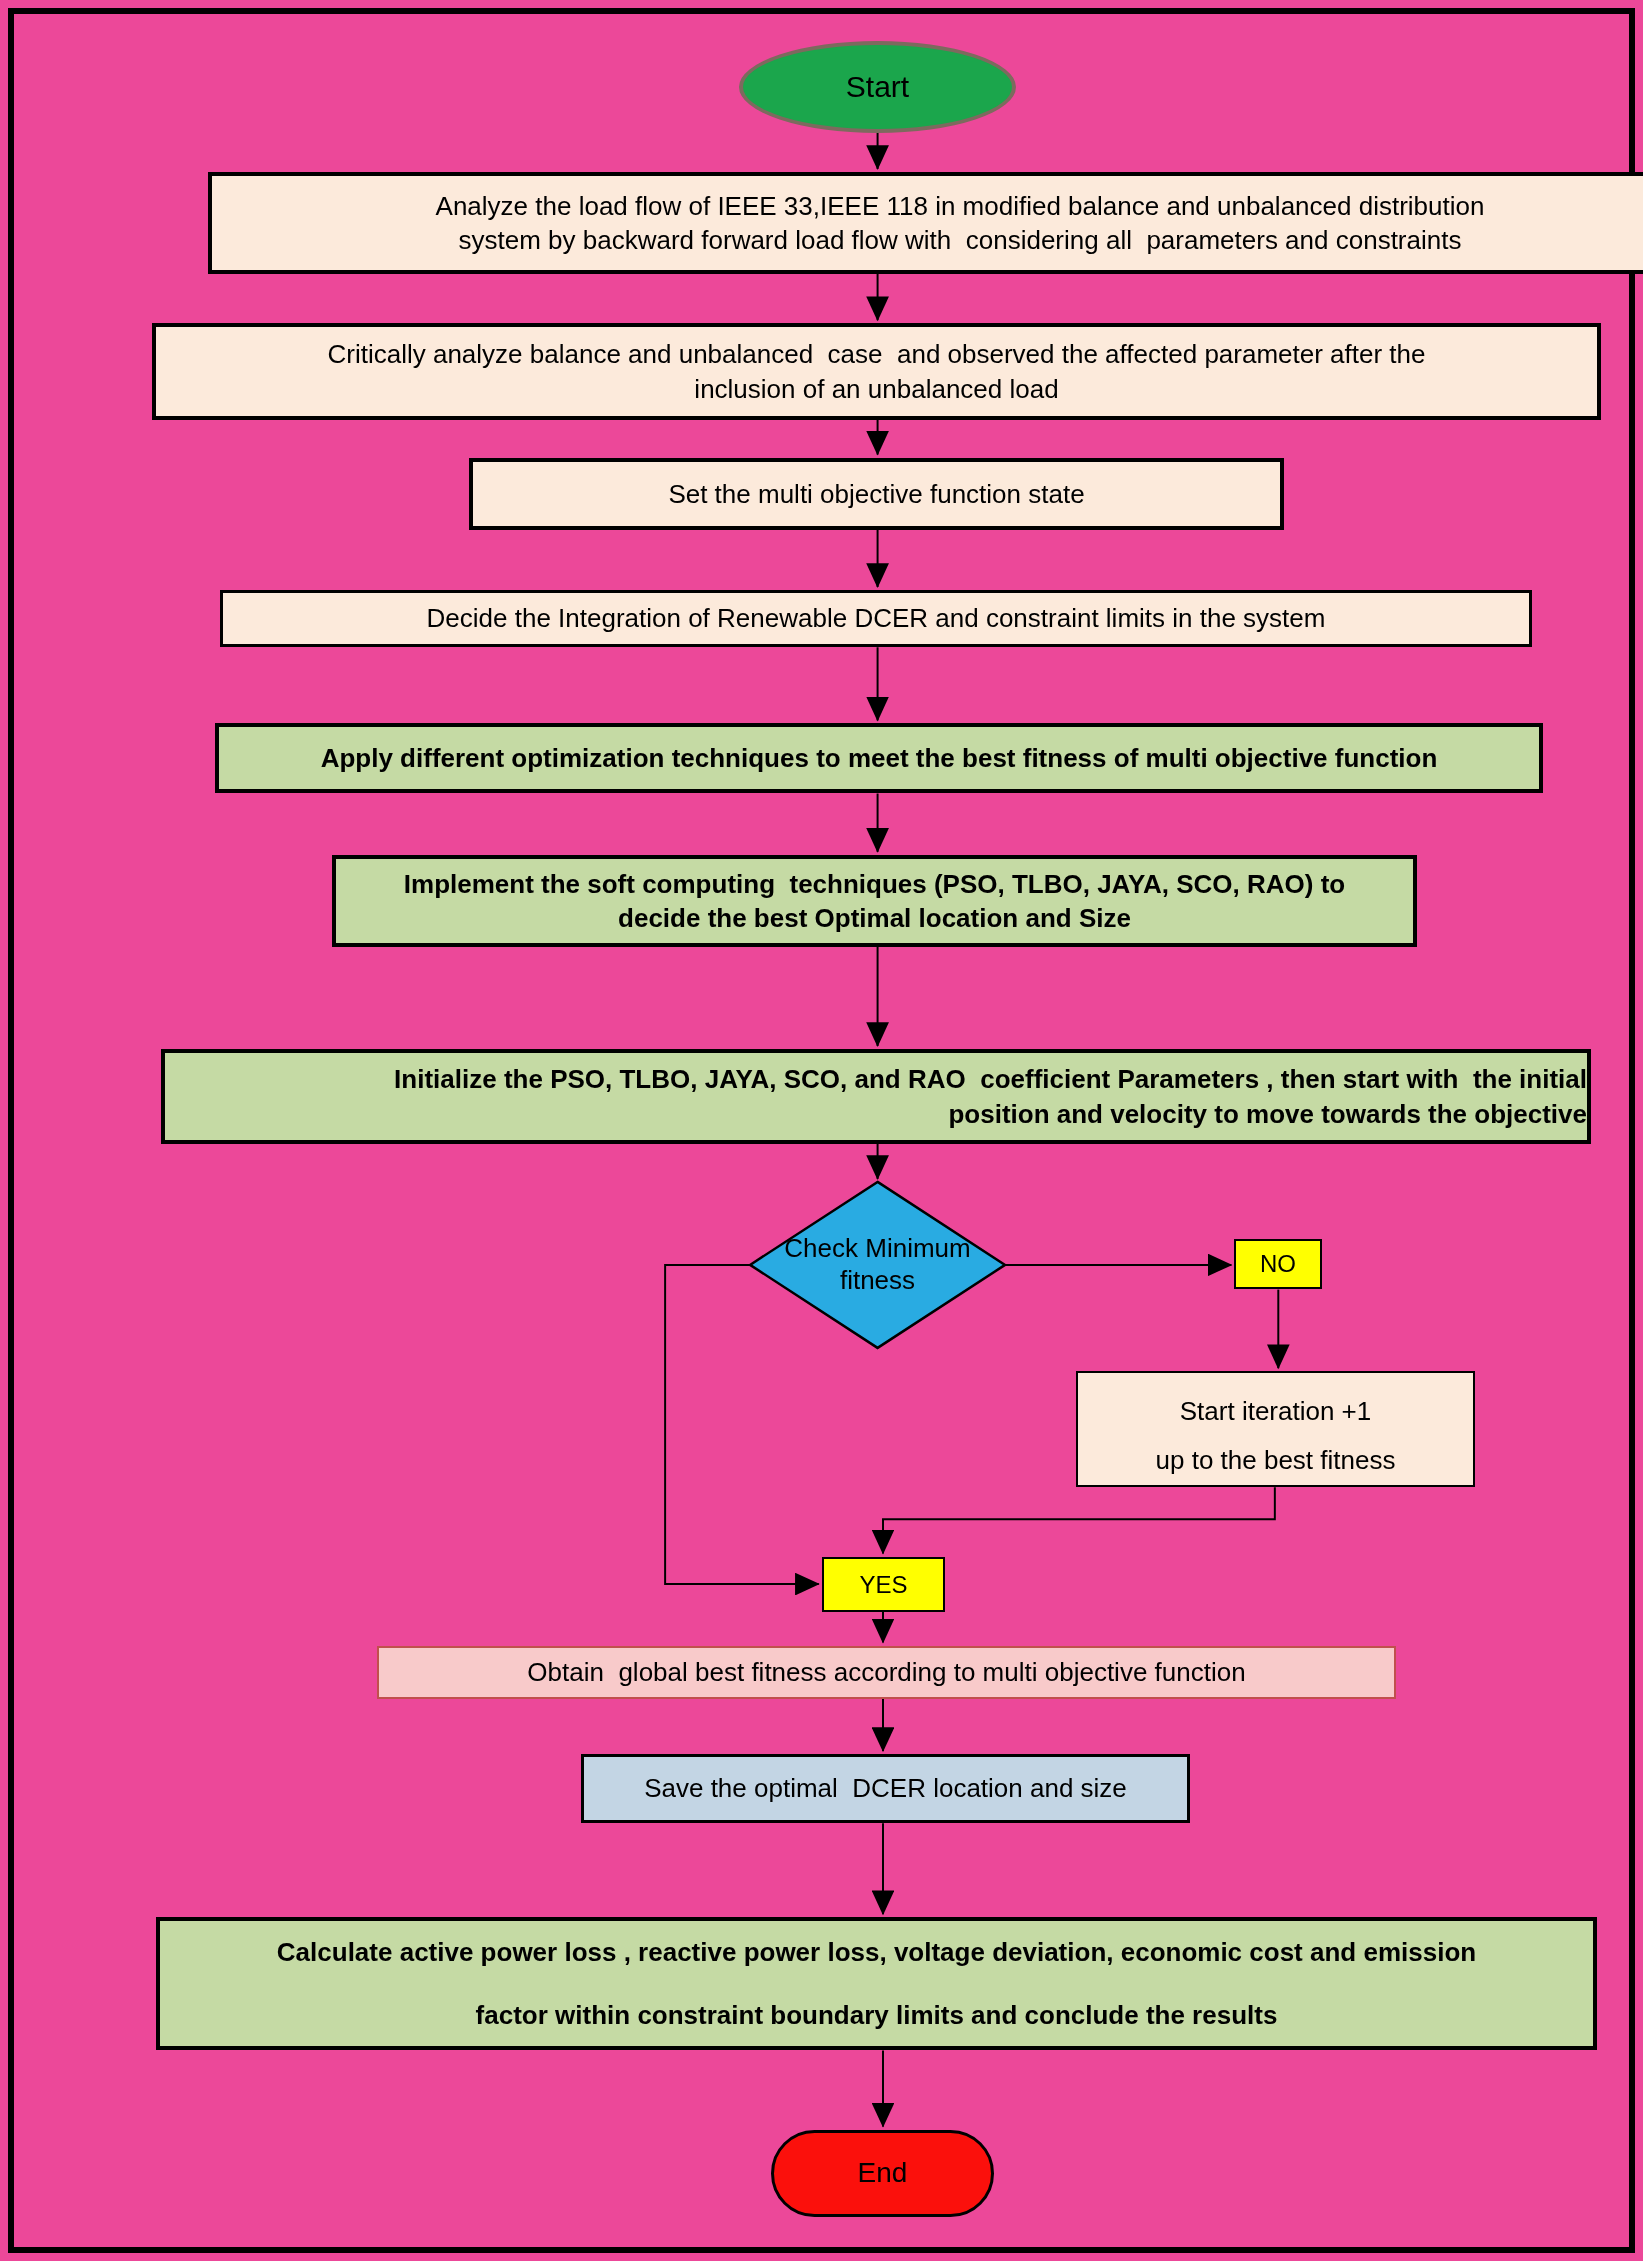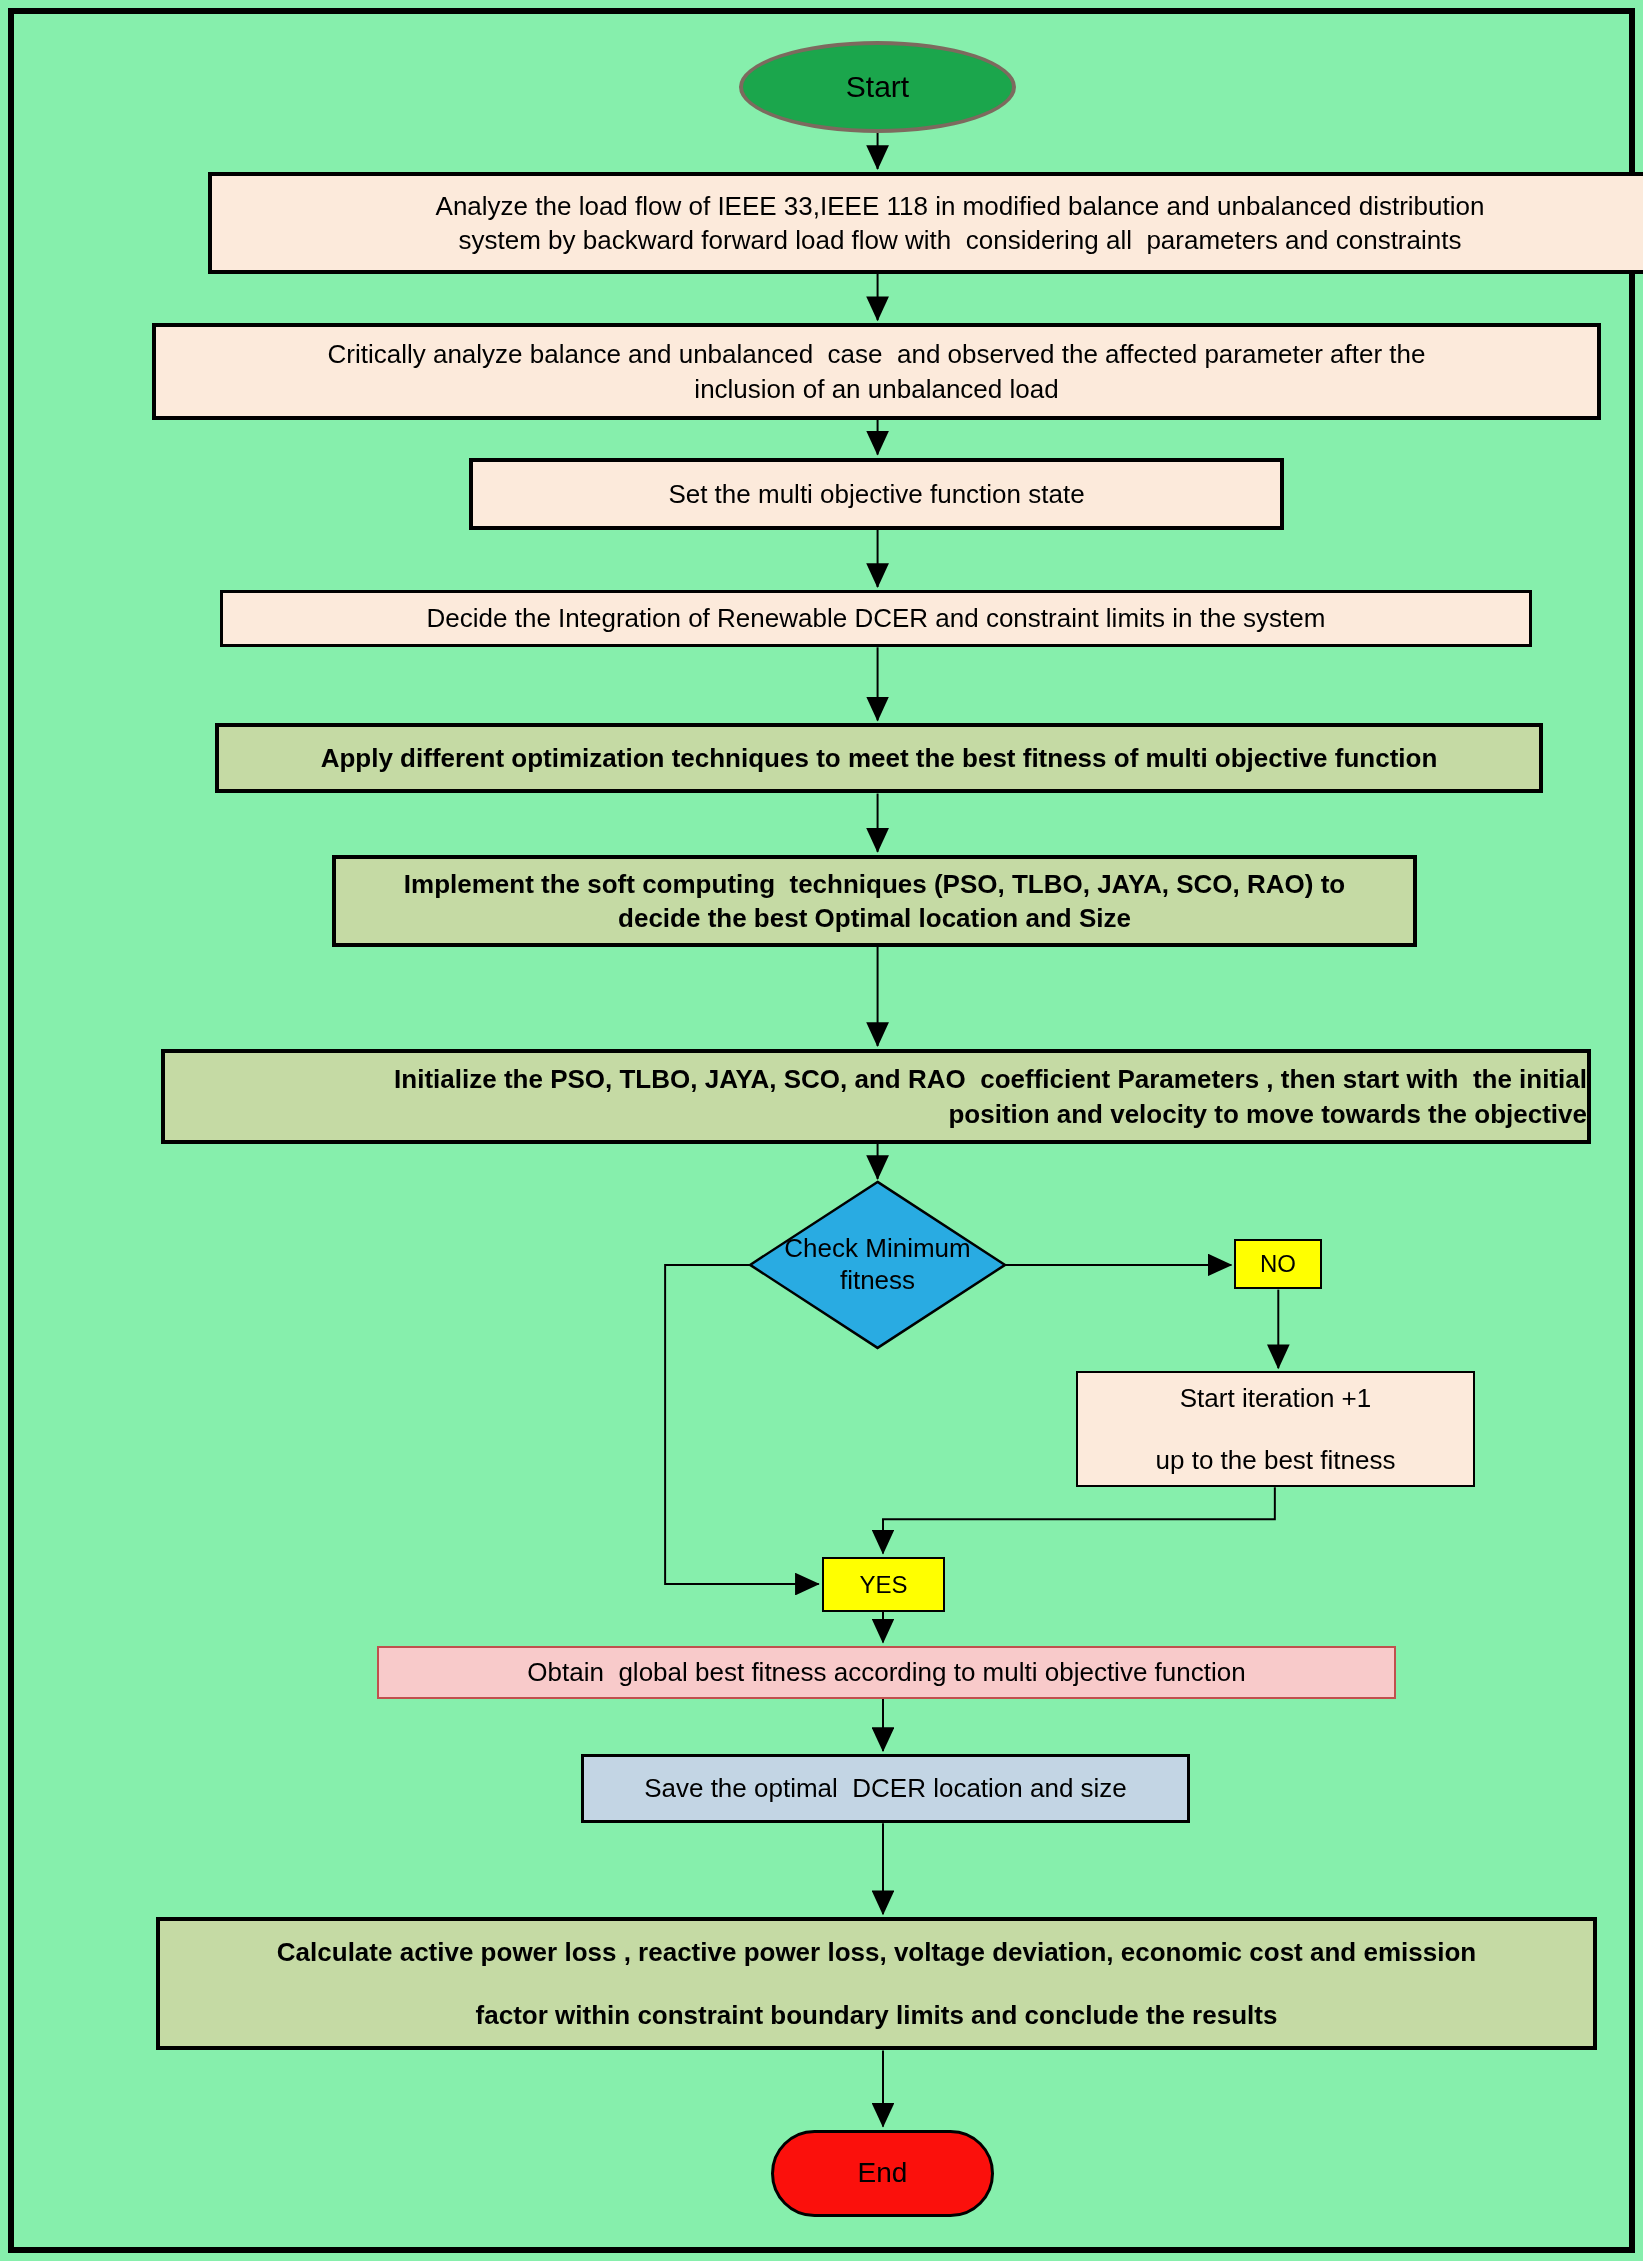--- a/index.html
+++ b/index.html
@@ -1,17 +1,17 @@
 <!DOCTYPE html>
 <html style="--peach: #FCEADB; --green: #C5DAA4; --diamond: #29ABE2; --yellow: #FFFF00; --pink: #F8CACA; --pink_border: #C0504D; --blue: #C3D5E4; --start_green: #1BA64C; --start_border: #7D6A5E; --end_red: #FB100C;font-size:8px"><head>
 <meta charset="utf-8">
 <style>
   html,body{margin:0;padding:0;background:#ffffff;}
   .canvas{
-    position:relative;width:1643px;height:2261px;background:#86efac;
+    position:relative;width:1643px;height:2261px;background:#ec4899;
     font-family:"Liberation Sans",sans-serif;color:#000;overflow:hidden;
   }
   .frame{position:absolute;left:8px;top:8px;right:8px;bottom:8px;border:6px solid #000;}
   svg.connectors{position:absolute;left:0;top:0;width:1643px;height:2261px;}
   svg.connectors path.flow{fill:none;stroke:#000;stroke-width:4;}
 
   .node{
     position:absolute;display:flex;align-items:center;justify-content:center;
     flex-direction:column;text-align:center;box-sizing:border-box;
     font-size:26px;line-height:1.32;
@@ -28,21 +28,21 @@
   #n-analyze{left:208px;top:172px;width:1504px;height:102px;}
   #n-critical{left:152px;top:323px;width:1449px;height:97px;}
   #n-set{left:469px;top:458px;width:815px;height:72px;}
   #n-decide{left:220px;top:590px;width:1312px;height:57px;border-width:3.5px;}
   #n-apply{left:215px;top:723px;width:1328px;height:70px;}
   #n-implement{left:332px;top:855px;width:1085px;height:92px;}
   #n-initialize{left:161px;top:1049px;width:1430px;height:95px;align-items:flex-end;}
   #d-label{left:769px;top:1186px;width:217px;height:158px;line-height:1.22;}
   #n-no{left:1234px;top:1239px;width:88px;height:50px;}
   #n-iterate{left:1076px;top:1371px;width:399px;height:116px;border-width:2.5px;
-             justify-content:space-between;padding:8px 10px 8px 10px;}
+             justify-content:space-between;padding:21px 10px 8px 10px;}
   #n-yes{left:822px;top:1557px;width:123px;height:55px;}
   #n-obtain{left:377px;top:1646px;width:1019px;height:53px;}
   #n-save{left:581px;top:1754px;width:609px;height:69px;}
   #n-calculate{left:156px;top:1917px;width:1441px;height:133px;gap:28px;}
   #n-end{left:771px;top:2130px;width:223px;height:87px;border-radius:44px;
          background:var(--end_red);border:3px solid #000;font-size:28px;}
 </style>
 </head>
 <body>
 

